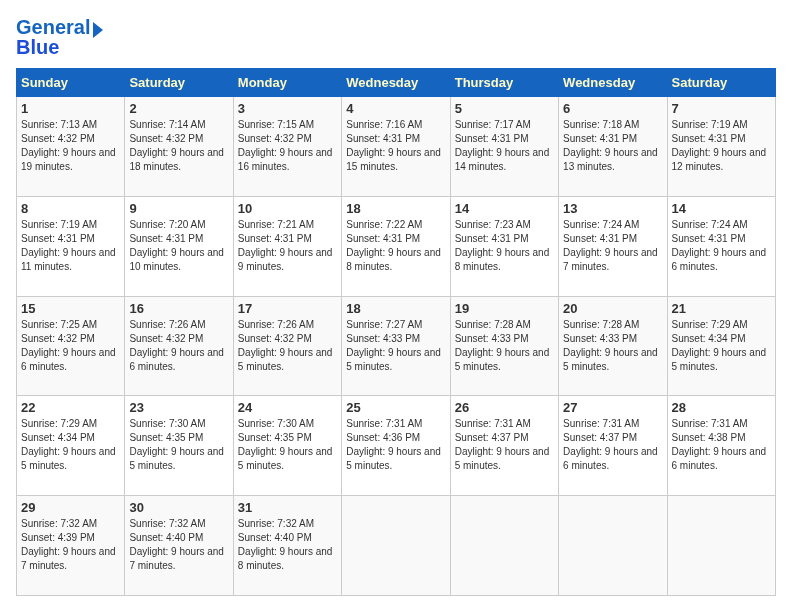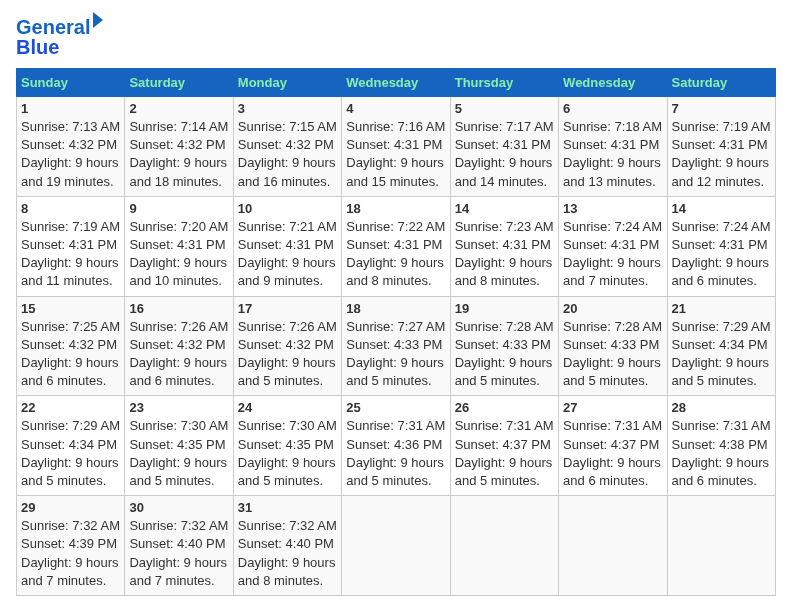--- a/index.html
+++ b/index.html
@@ -60,21 +60,21 @@
     }
     .calendar {
       flex: 1;
       border: 1px solid #ccc;
       border-collapse: collapse;
       width: 100%;
       table-layout: fixed;
     }
     .calendar thead tr th {
       background-color: #1565c0;
-      color: #86efac;
+      color: #fef9c3;
       font-size: 13px;
       font-weight: bold;
       padding: 6px 4px;
       text-align: left;
       border: 1px solid #1565c0;
     }
     .calendar tbody tr td {
       vertical-align: top;
       padding: 4px;
       border: 1px solid #ccc;
@@ -86,36 +86,36 @@
       background: #f9f9f9;
     }
     .day-num {
       font-size: 13px;
       font-weight: bold;
       color: #333;
       display: block;
       margin-bottom: 2px;
     }
     .day-info {
-      font-size: 13px;
+      font-size: 10px;
       color: #333;
       line-height: 1.4;
     }
     td.empty {
       background: #f9f9f9;
     }
   </style>
 </head>
 <body>
 
 <div class="page">
   <div class="header">
     <div class="logo">
       <div style="display:flex;flex-direction:column;align-items:flex-start;">
-        <div style="display:flex;align-items:flex-start;">
+        <div style="display:flex;align-items:flex-end;">
           <span class="logo-text"><span>General</span></span>
           <div class="logo-arrow"></div>
         </div>
         <span class="logo-text" style="color:#1d4ed8;margin-top:-2px;">Blue</span>
       </div>
     </div>
     <div class="title-area">
       <h1></h1>
       <h2></h2>
     </div>

